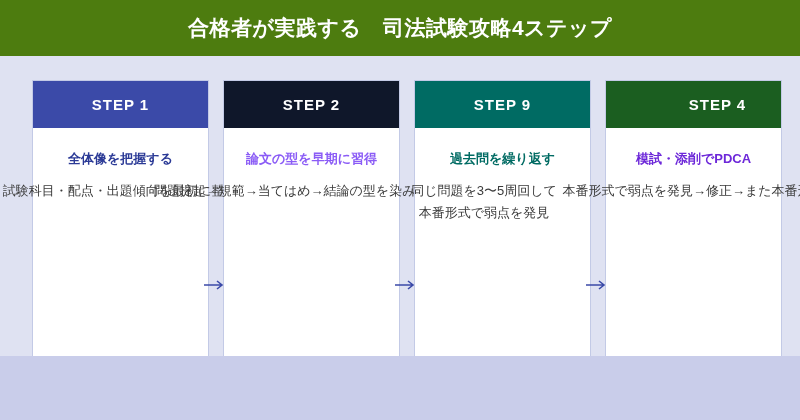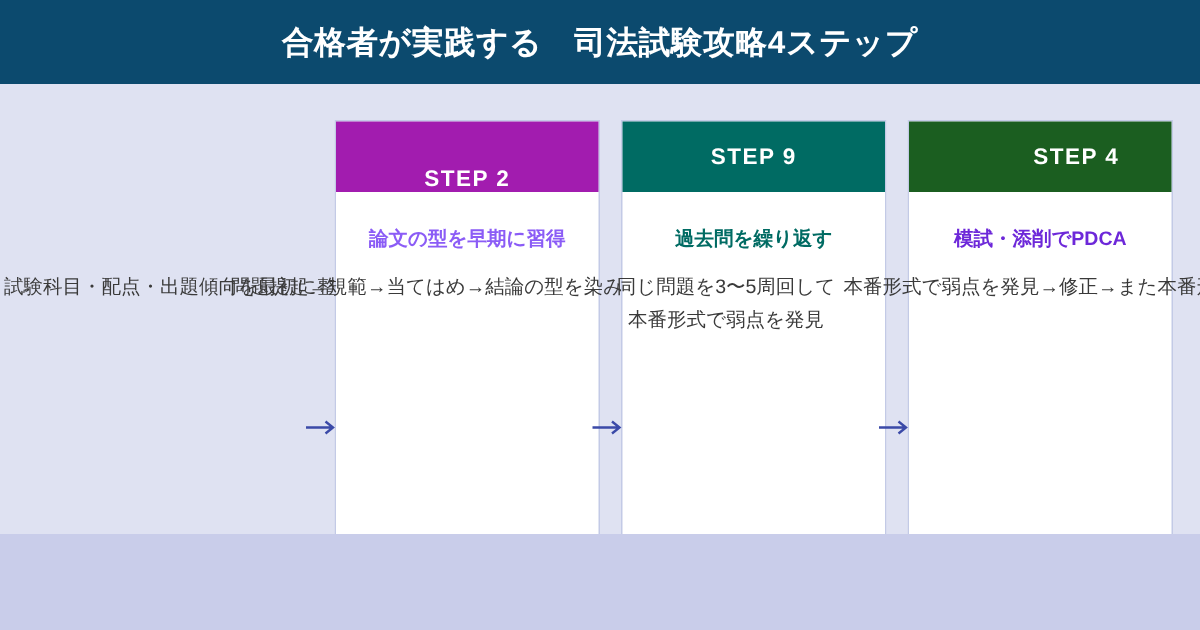--- a/index.html
+++ b/index.html
@@ -57,32 +57,38 @@
   .bottom-band{
     position:absolute;left:0;top:356px;width:800px;height:64px;
     background:#c9cdea;
   }
 </style>
 </head>
 <body style="background: rgb(201, 205, 234);">
 
 <div id="root">
 
-  <div class="title-bar" style="background: #0c4a6e;">
+  <div class="title-bar" style="background: #4d7c0f;">
     <div class="title-text" style="color: rgb(255, 255, 255);">合格者が実践する　司法試験攻略4ステップ</div>
   </div>
 
   <div class="stage" style="background: rgb(223, 226, 242);">
 
+    <div class="card" style="left:32px;">
+      <div class="card-head" style="background: rgb(59, 74, 168);">
+        <span class="card-head-text">STEP 1</span>
+      </div>
+      <div class="card-sub" style="color: rgb(43, 58, 150);">全体像を把握する</div>
+    </div>
     <div class="card-body" style="left:120px;">
       <div>試験科目・配点・出題傾向を最初に整理</div>
     </div>
 
     <div class="card" style="left:223px;">
-      <div class="card-head" style="background: #a21caf; align-items: flex-end;">
+      <div class="card-head" style="background: #0f172a;">
         <span class="card-head-text">STEP 2</span>
       </div>
       <div class="card-sub" style="color: #8b5cf6;">論文の型を早期に習得</div>
     </div>
     <div class="card-body" style="left:311px;">
       <div>問題提起→規範→当てはめ→結論の型を染み込ませる</div>
     </div>
 
     <div class="card" style="left:414px;">
       <div class="card-head" style="background: rgb(0, 107, 99);">

